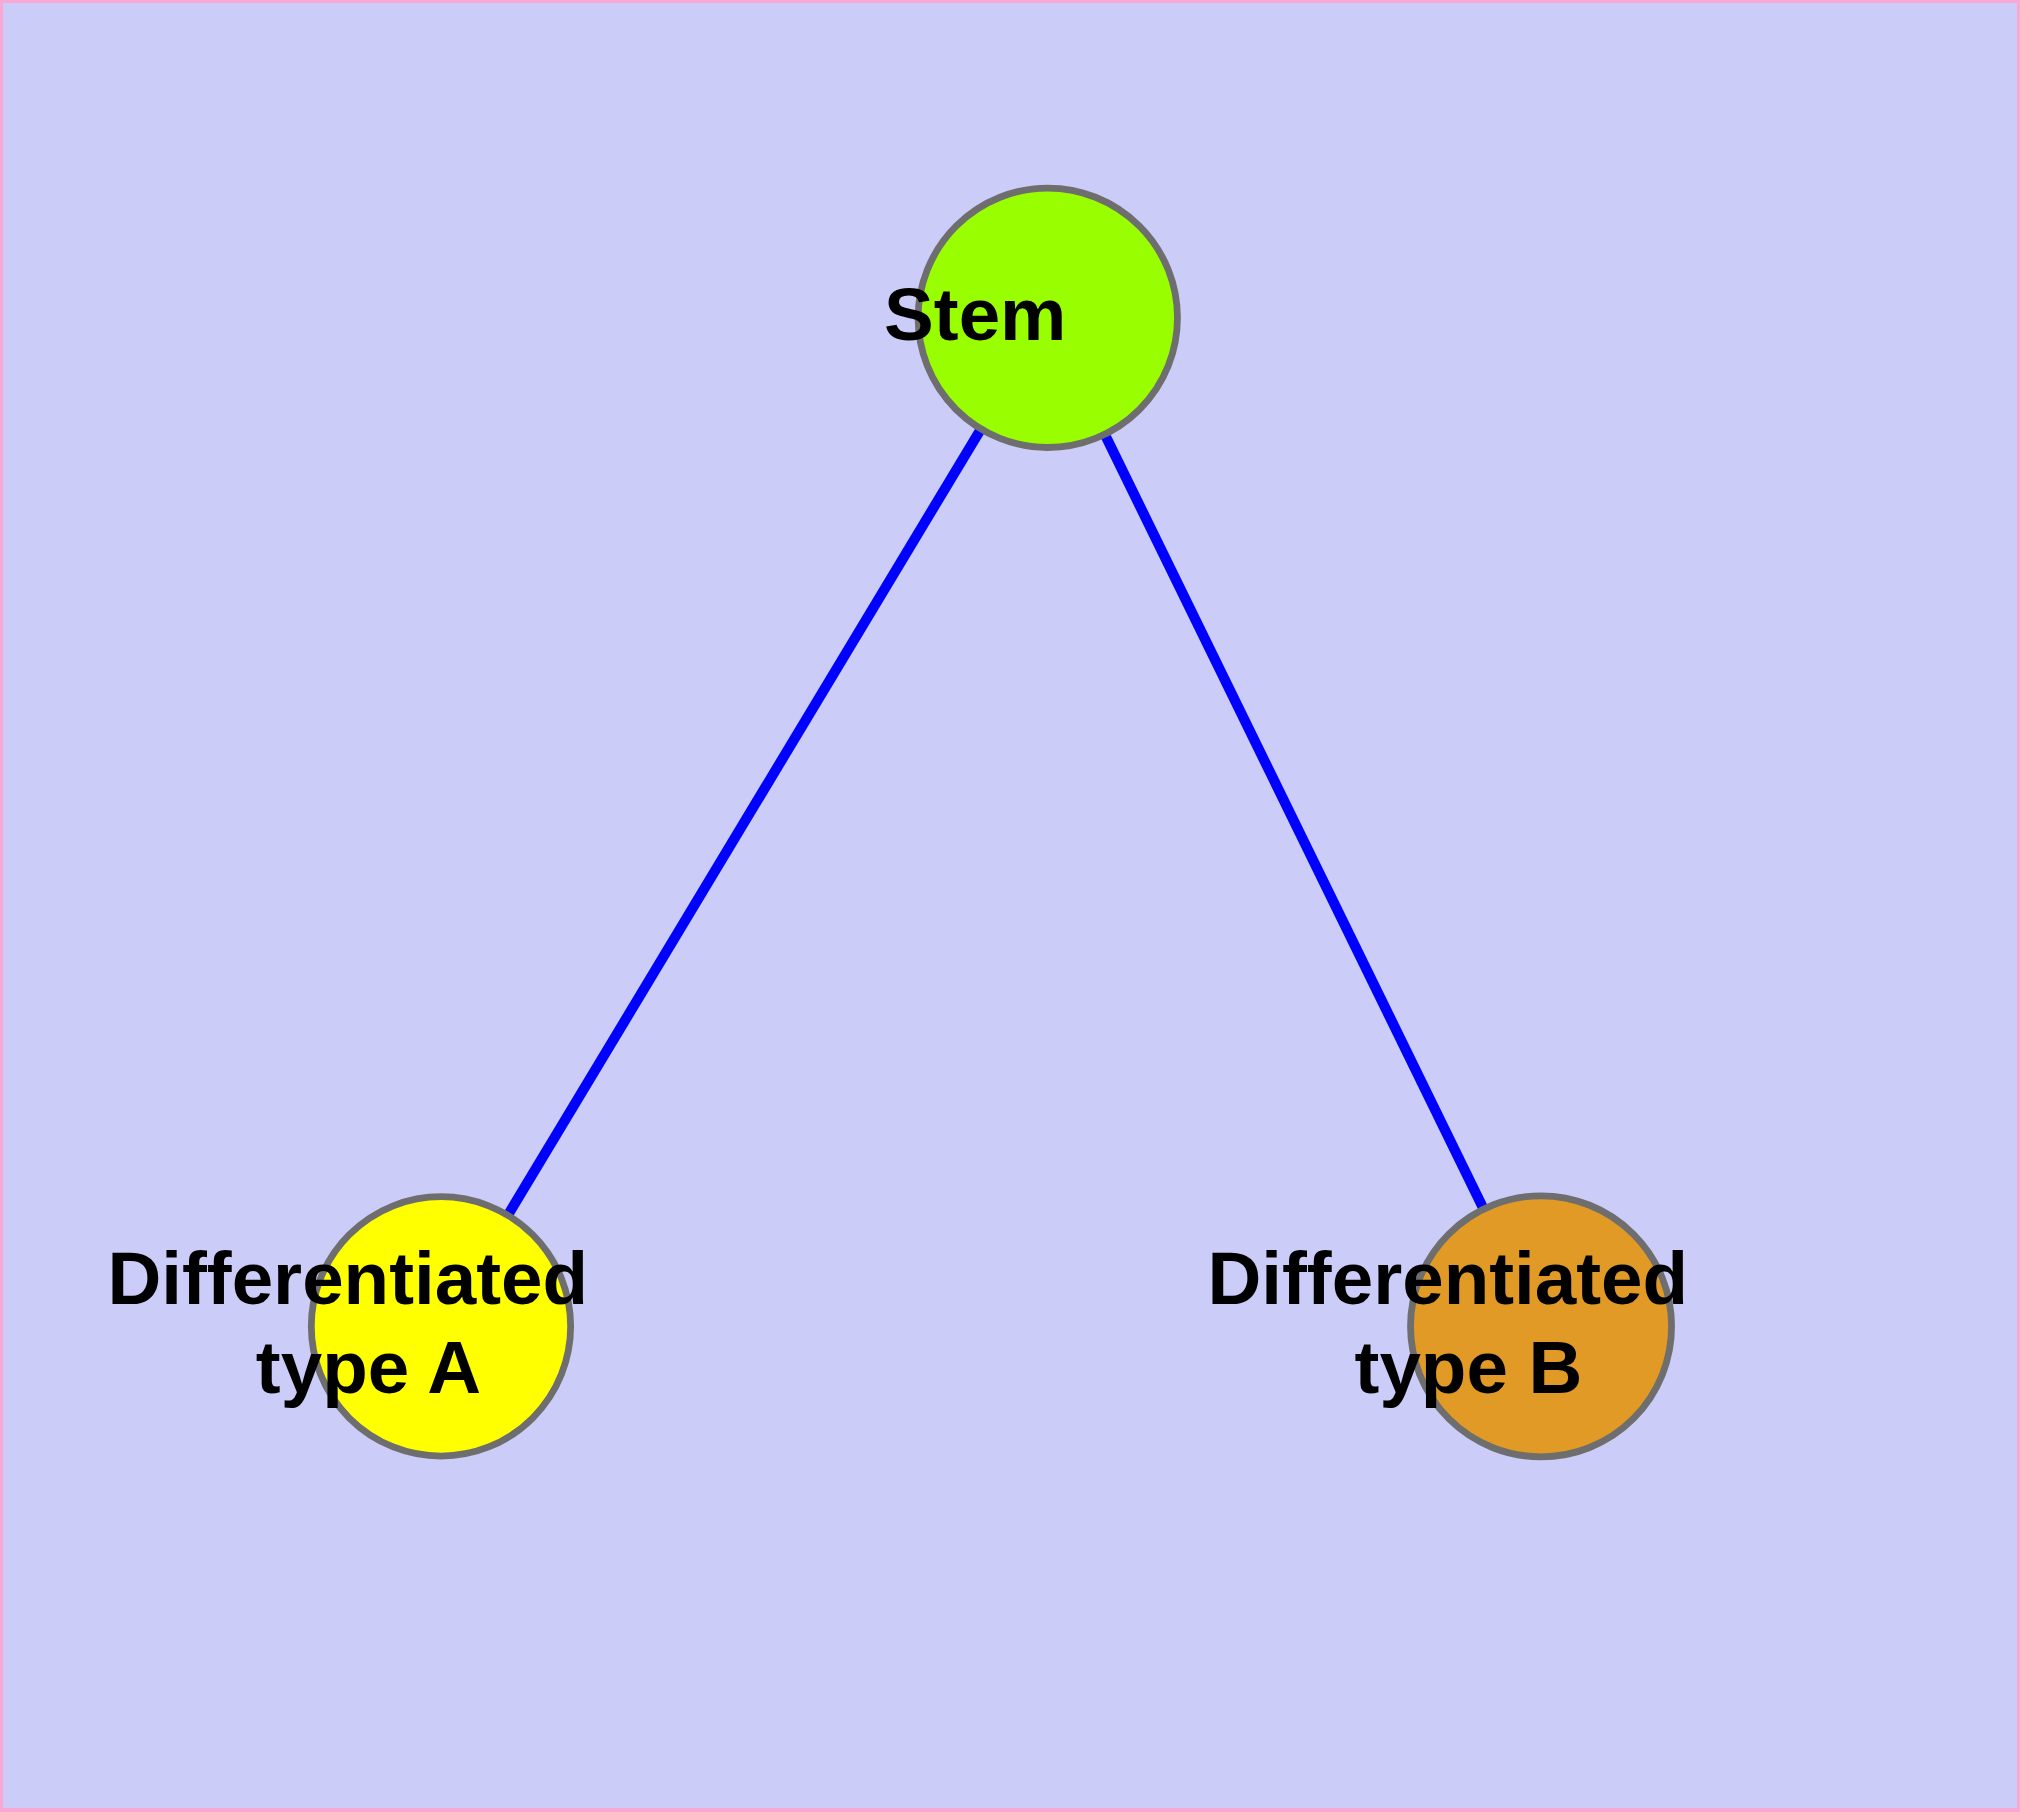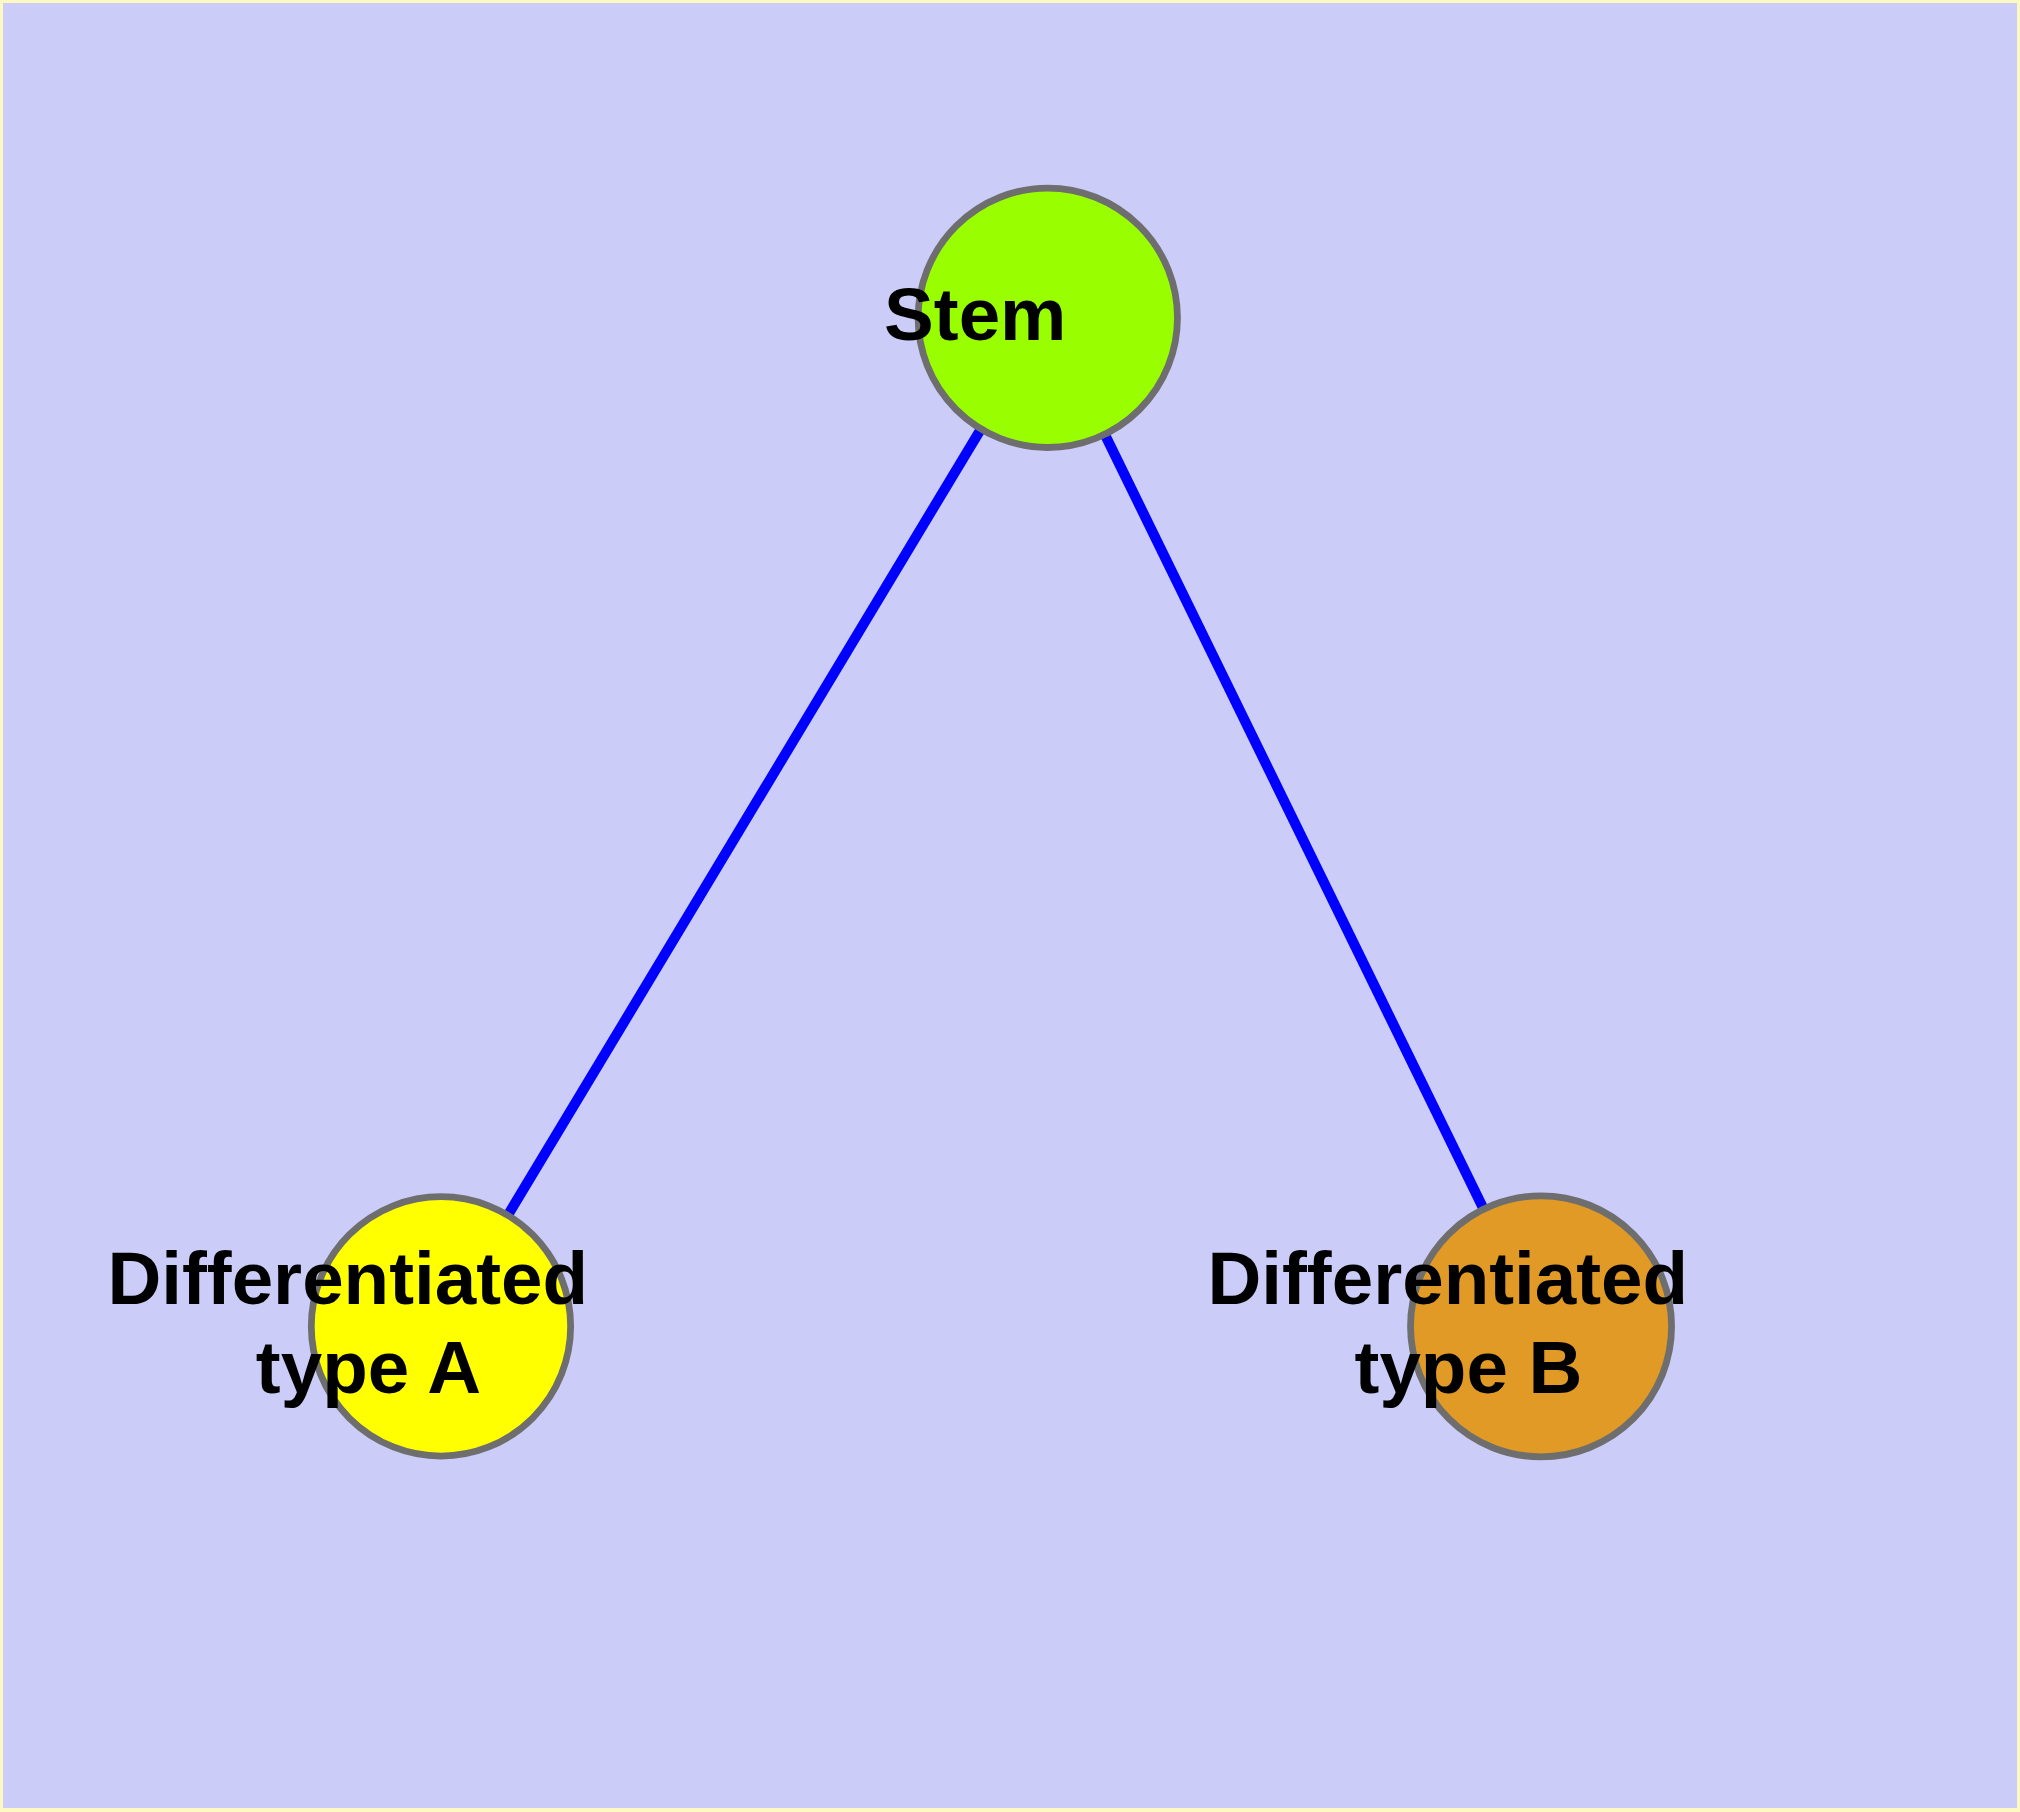--- a/index.html
+++ b/index.html
@@ -8,21 +8,21 @@
     padding: 0;
     background: #ffffff;
   }
   body {
     font-family: "Liberation Sans", sans-serif;
   }
   #canvas {
     position: relative;
     width: 2021px;
     height: 1812px;
-    background: #fef9c3;
+    background: #f9a8d4;
     overflow: hidden;
   }
   #plot-background {
     position: absolute;
     left: 3.4px;
     top: 3.4px;
     width: 2014px;
     height: 1805px;
     background: #ccccf9;
   }

